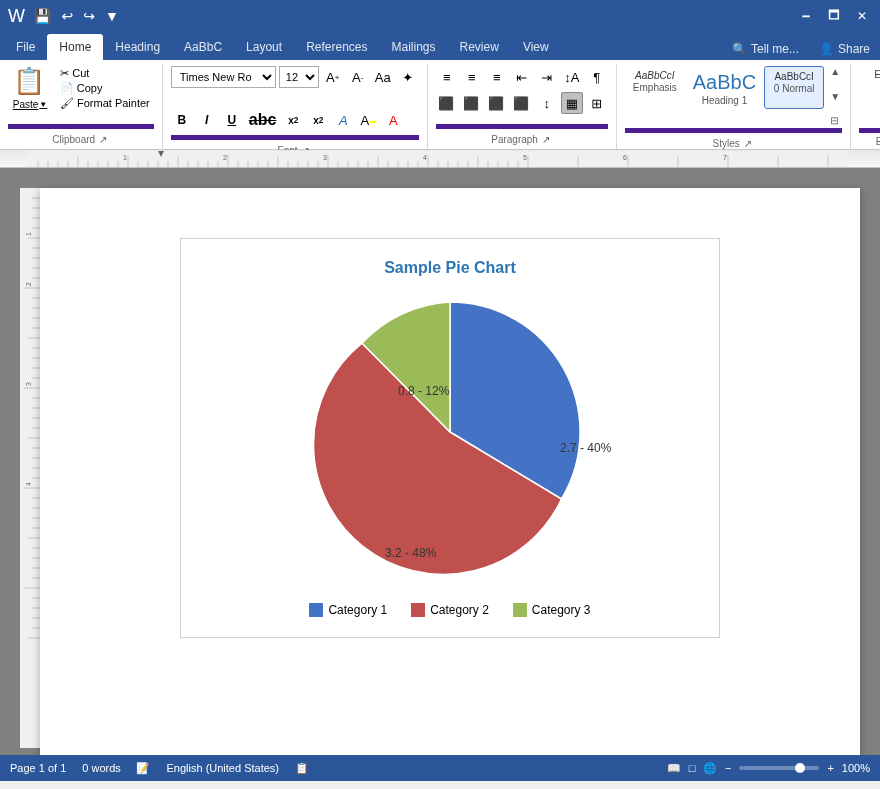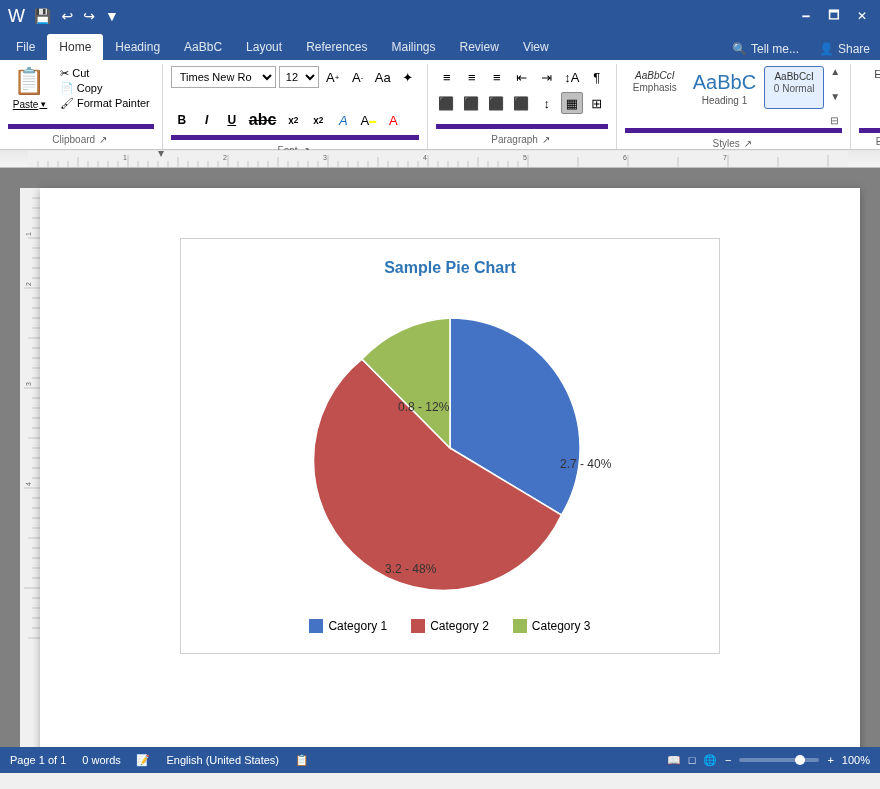--- a/index.html
+++ b/index.html
@@ -164,40 +164,39 @@
       border: 1px solid #d0d0d0;
       padding: 20px;
       margin: 10px auto;
       width: 540px;
     }
     .chart-title {
       text-align: center;
       color: #2e75b6;
       font-size: 16px;
       font-weight: bold;
-      margin-bottom: 16px;
     }
     .chart-body { display: flex; flex-direction: column; align-items: center; }
     .pie-svg { margin-bottom: 16px; }
     .legend { display: flex; gap: 24px; justify-content: center; font-size: 12px; }
     .legend-item { display: flex; align-items: center; gap: 5px; }
     .legend-color { width: 14px; height: 14px; }
 
     
     .status-bar {
       height: 26px;
       background: #2b579a;
       display: flex;
       align-items: center;
       padding: 0 10px;
       color: white;
       font-size: 11px;
       gap: 16px;
       position: fixed;
-      bottom: 16px;
+      bottom: 8px;
       width: 880px;
     }
     .status-right { margin-left: auto; display: flex; align-items: center; gap: 8px; }
     .zoom-slider { width: 80px; height: 4px; background: rgba(255,255,255,0.3); border-radius: 2px; position: relative; cursor: pointer; }
     .zoom-thumb { width: 10px; height: 10px; background: white; border-radius: 50%; position: absolute; top: -3px; left: 70%; }
 
     .collapse-btn { font-size: 10px; color: #555; cursor: pointer; padding: 2px; }
   </style>
 </head>
 <body>

